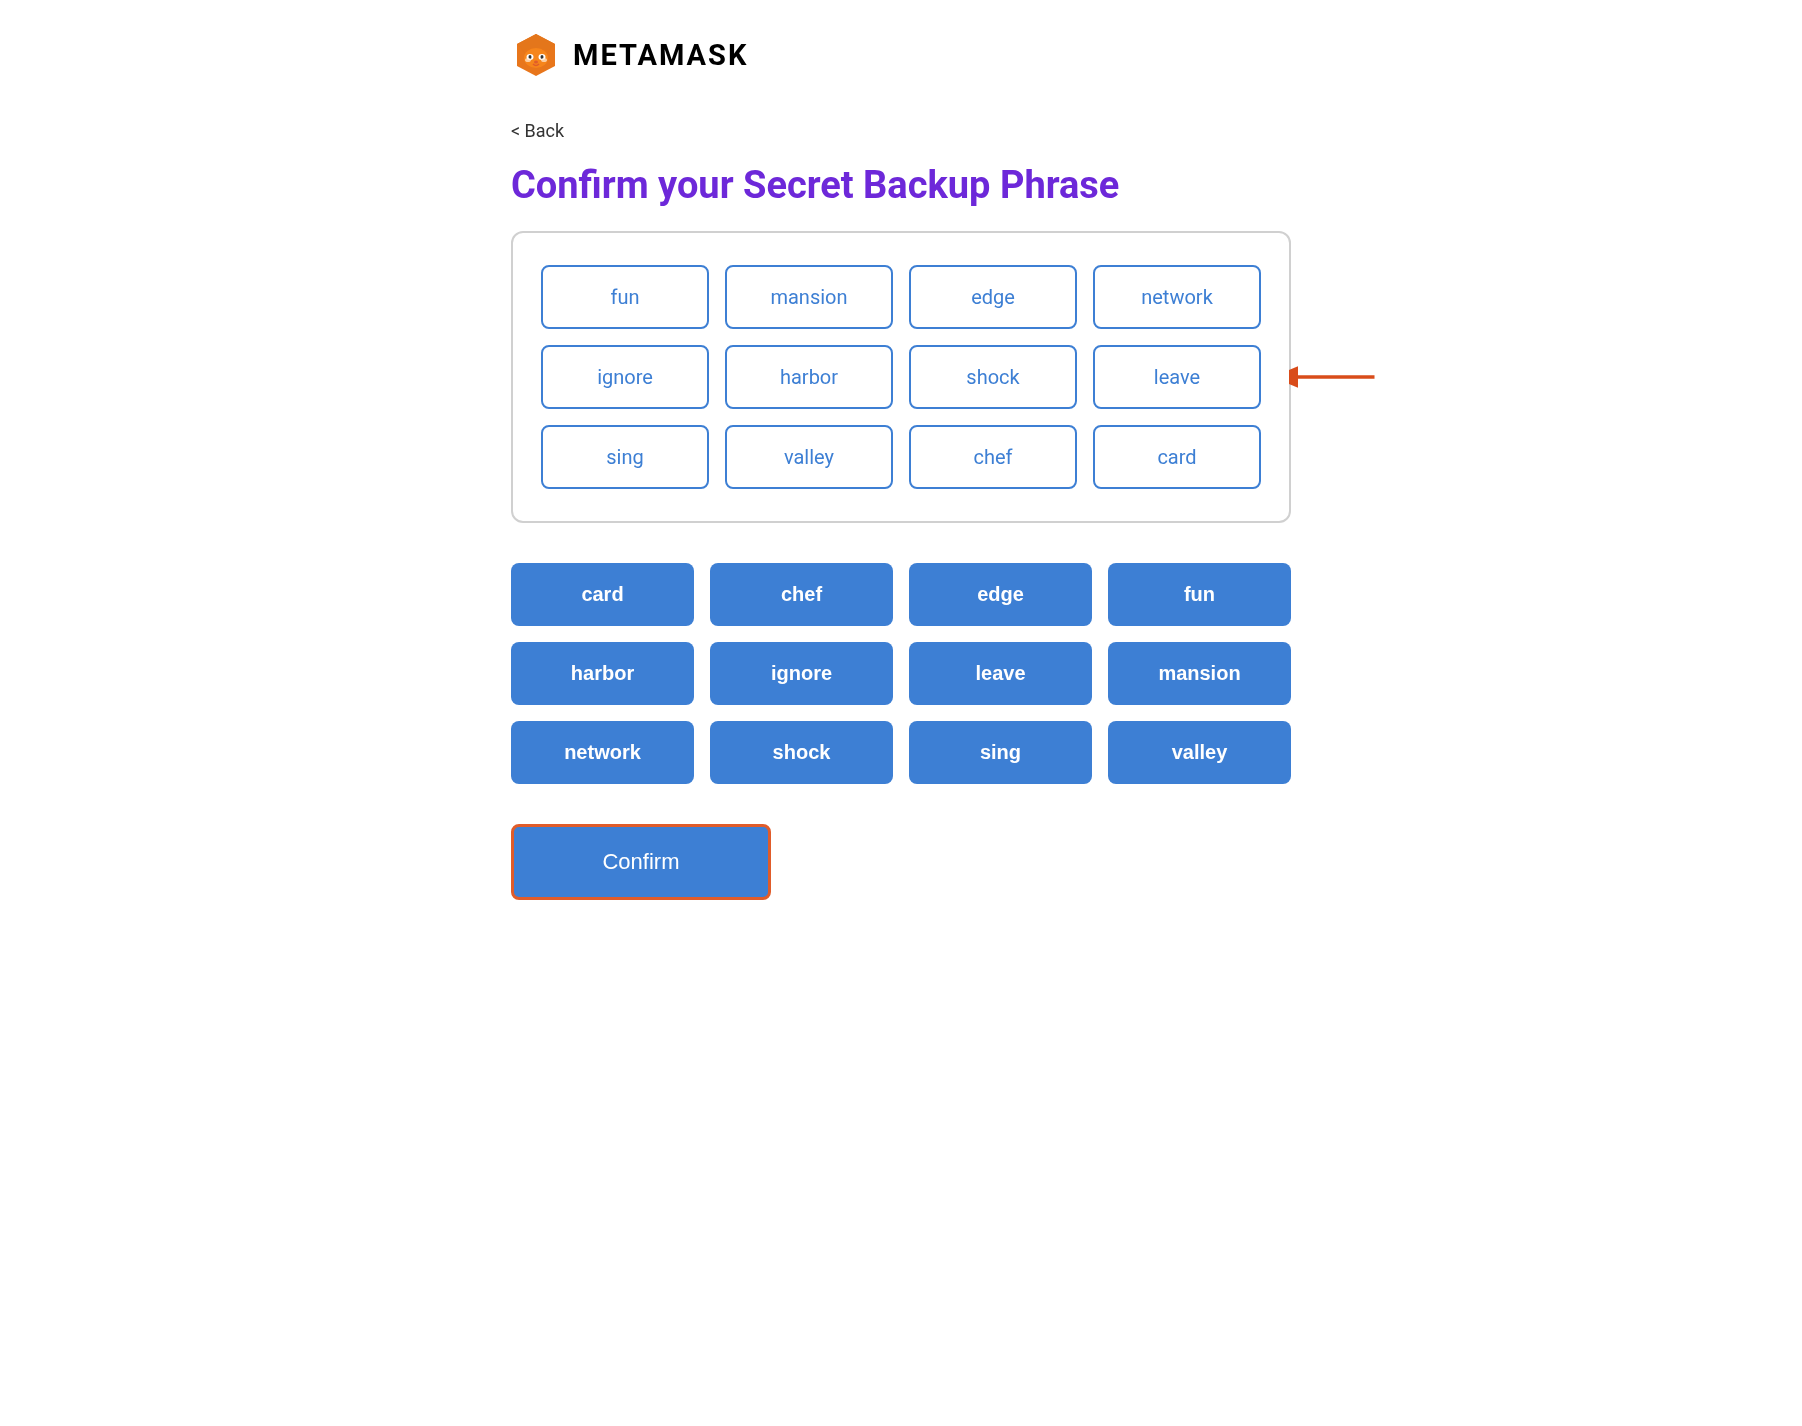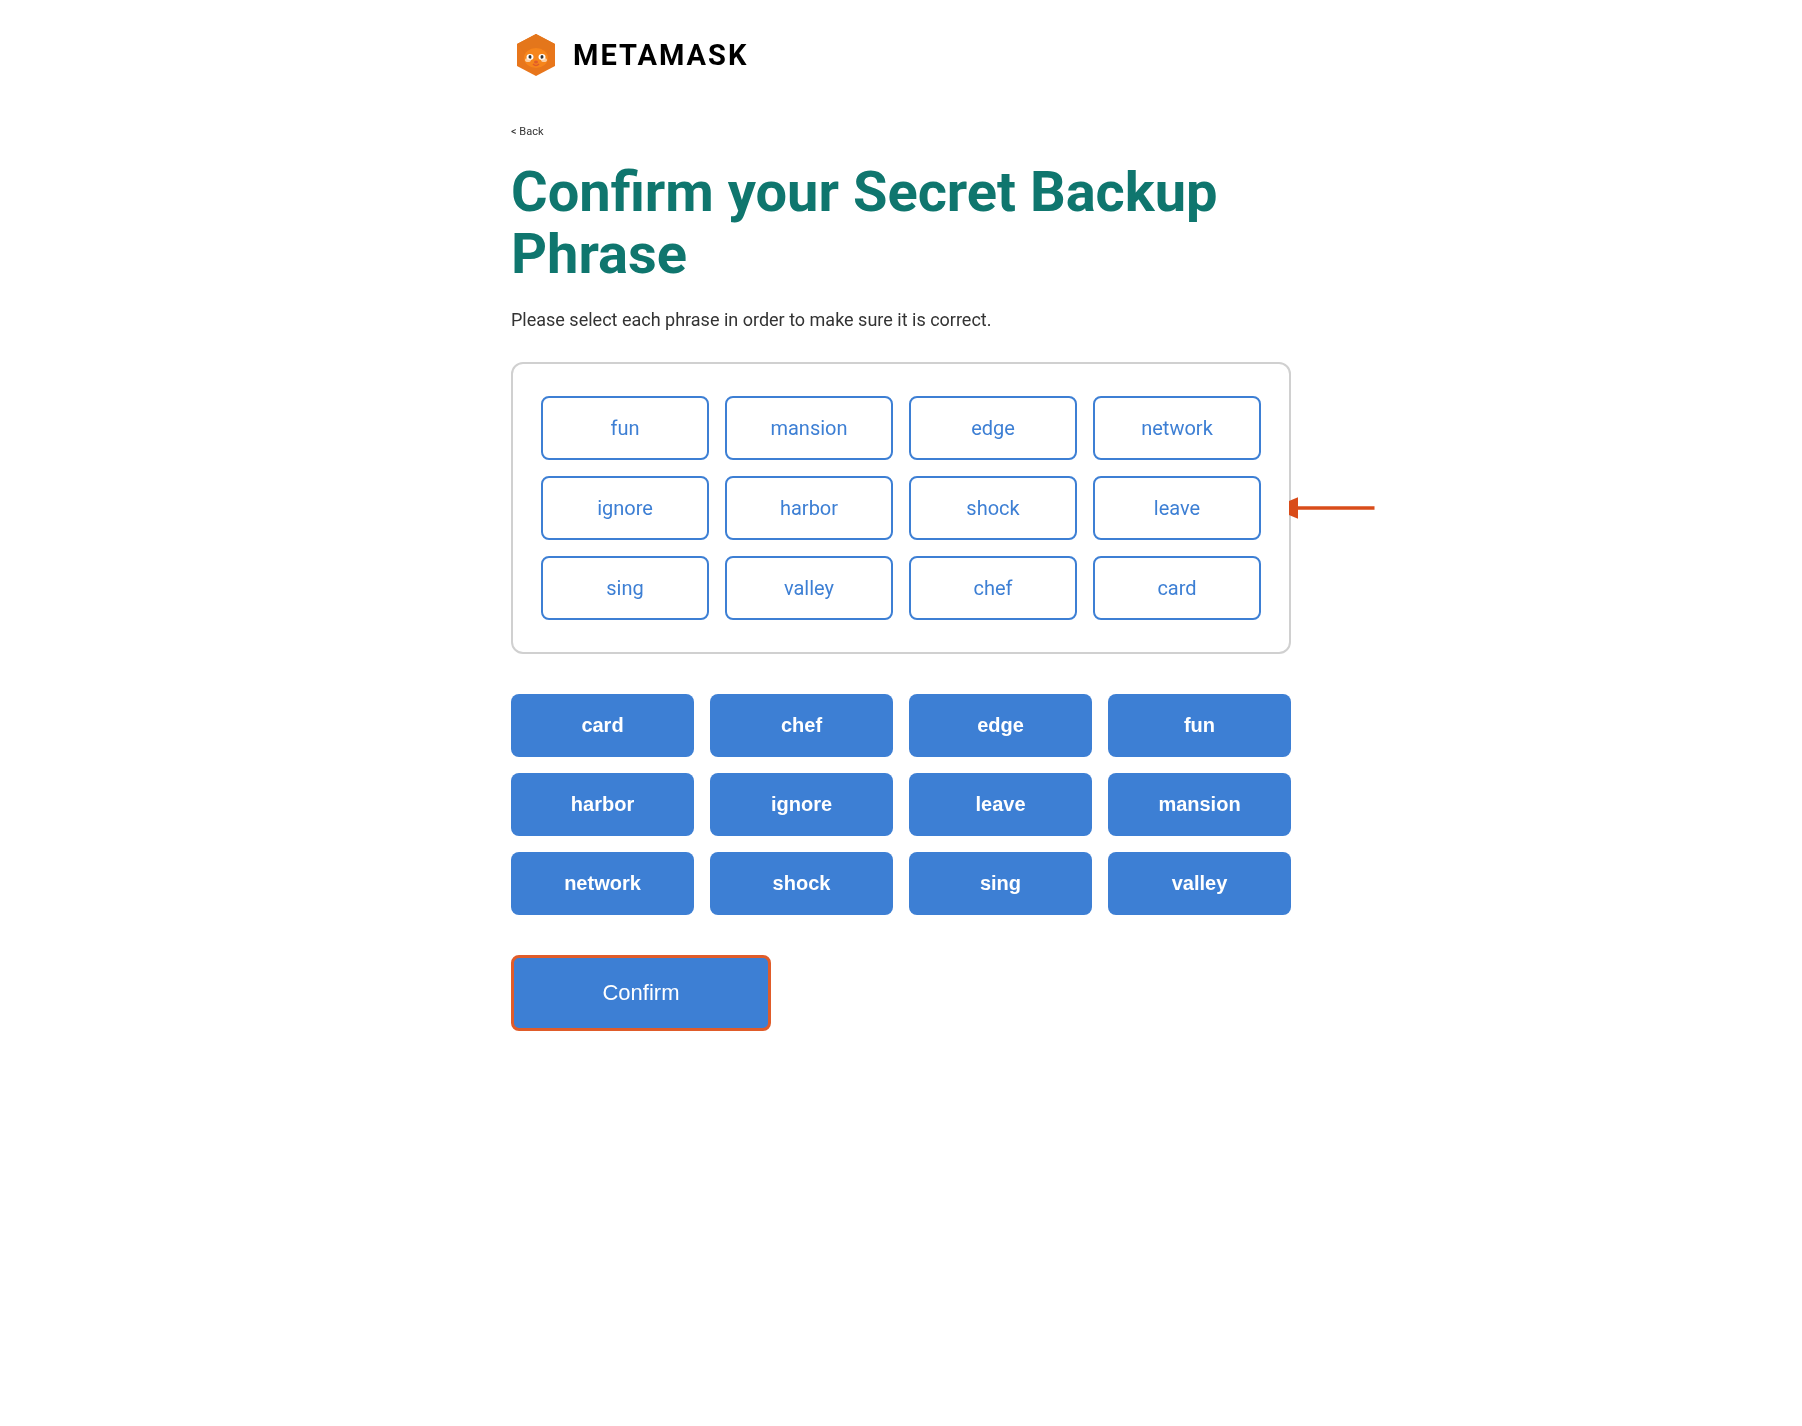--- a/index.html
+++ b/index.html
@@ -34,31 +34,31 @@
     }
 
     .logo-text {
       font-size: 29px;
       font-weight: 700;
       letter-spacing: 2px;
       color: #000;
     }
 
     .back-link {
-      font-size: 11px;
+      font-size: 18px;
       color: #333;
       cursor: pointer;
       margin-bottom: 24px;
       display: inline-block;
     }
 
     .page-title {
-      font-size: 56px;
+      font-size: 38px;
       font-weight: 700;
-      color: #0f766e;
+      color: #6d28d9;
       line-height: 1.1;
       margin-bottom: 24px;
     }
 
     .page-subtitle {
       font-size: 18px;
       color: #333;
       margin-bottom: 32px;
     }
 
@@ -175,21 +175,20 @@
     <span class="logo-text">METAMASK</span>
   </div>
 
   
   <a class="back-link">&lt; Back</a>
 
   
   <h1 class="page-title">Confirm your Secret Backup Phrase</h1>
 
   
-  <p class="page-subtitle">Please select each phrase in order to make sure it is correct.</p>
 
   
   <div class="drop-zone" style="position:relative;">
     <div class="drop-zone-grid" id="drop-zone-grid">
     <div class="drop-word">fun</div>
         <div class="drop-word">mansion</div>
         <div class="drop-word">edge</div>
         <div class="drop-word">network</div>
         <div class="drop-word">ignore</div>
         <div class="drop-word">harbor</div>

